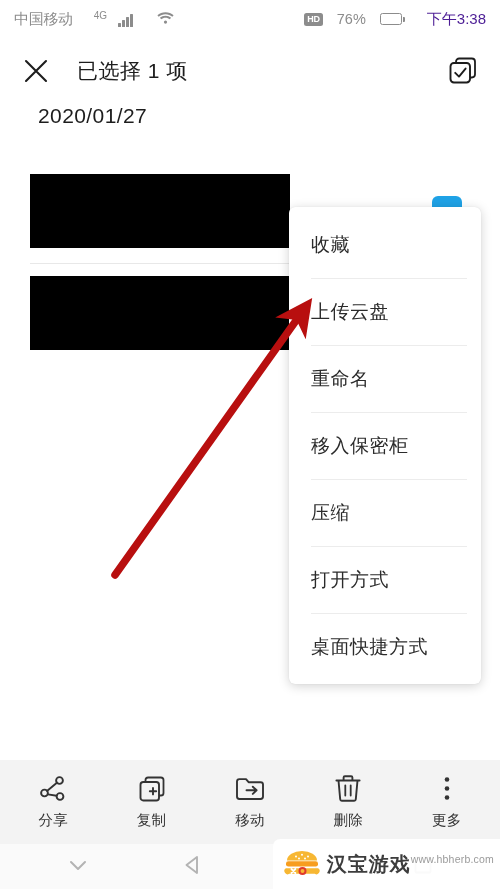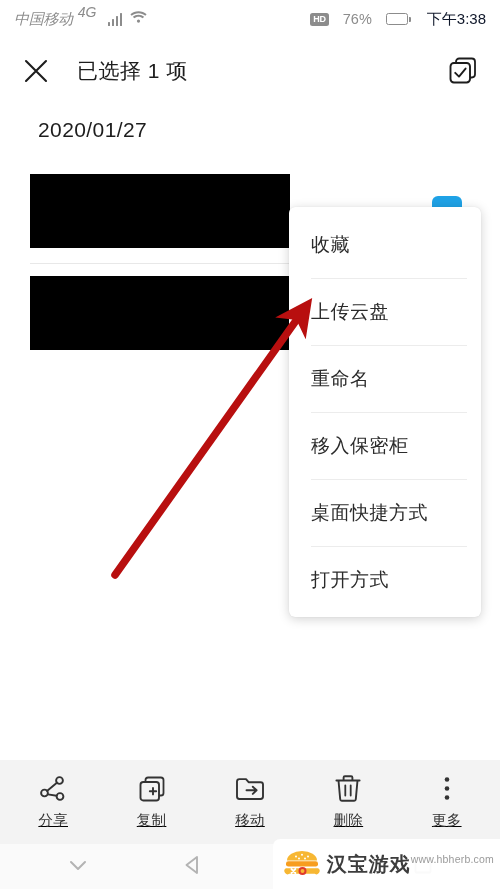--- a/index.html
+++ b/index.html
@@ -25,36 +25,36 @@
     display: flex;
     align-items: center;
     justify-content: space-between;
     padding: 0 14px;
     box-sizing: border-box;
     color: #8a8a8a;
     font-size: 14.5px;
   }
   .status-left {
     display: flex;
-    gap: 5px;
-    font-style: italic;
+    align-items: center;
+    gap: 21px;
   }
   .carrier-name {
     font-size: 15px;
     color: #8c8c8c;
     letter-spacing: -0.3px;
   }
   .signal-wrap {
     display: flex;
     align-items: flex-end;
     position: relative;
     height: 16px;
   }
   .net-type {
-    font-size: 14px;
+    font-size: 10px;
     color: #8c8c8c;
     position: relative;
     top: -6px;
     margin-right: 11px;
   }
   .bars {
     display: flex;
     align-items: flex-end;
     gap: 1.5px;
     height: 13px;
@@ -110,22 +110,22 @@
   }
   .battery-cap {
     width: 2px;
     height: 5px;
     background: #8c8c8c;
     border-radius: 0 1px 1px 0;
     margin-left: 1px;
   }
   .clock {
     font-size: 15px;
-    color: #0f172a;
-    margin-left: 2px;
+    color: #4c1d95;
+    margin-left: 8px;
     text-align: center;
   }
 
   
   .title-bar {
     position: absolute;
     top: 38px; left: 0;
     width: 500px;
     height: 66px;
     display: flex;
@@ -154,21 +154,21 @@
   }
 
   
   .date-header {
     position: absolute;
     top: 104px;
     left: 0;
     width: 500px;
     height: 52px;
     display: flex;
-    align-items: center;
+    align-items: flex-start;
     padding: 0 38px;
     box-sizing: border-box;
   }
   .date-text {
     font-size: 21px;
     color: #1d1d1d;
     letter-spacing: 0.4px;
   }
 
   
@@ -282,21 +282,20 @@
     box-sizing: border-box;
   }
   .toolbar-btn {
     display: flex;
     flex-direction: column;
     align-items: center;
     justify-content: center;
     gap: 7px;
     width: 92px;
     cursor: pointer;
-    text-decoration: underline;
   }
   .toolbar-icon {
     height: 30px;
     display: flex;
     align-items: center;
     justify-content: center;
   }
   .toolbar-label {
     font-size: 14.5px;
     color: #333333;
@@ -423,22 +422,23 @@
 <div class="row-sep"></div>
 <div class="redaction b1"></div>
 <div class="redaction b2"></div>
 <div class="checkbox-checked" style="background: rgb(31, 162, 230);"></div>
 
 <div class="context-menu">
   <div class="menu-item">收藏</div>
   <div class="menu-item">上传云盘</div>
   <div class="menu-item">重命名</div>
   <div class="menu-item">移入保密柜</div>
+  <div class="menu-item">压缩</div>
+  <div class="menu-item">打开方式</div>
   <div class="menu-item">桌面快捷方式</div>
-  <div class="menu-item">打开方式</div>
 </div>
 
 <div class="arrow-annotation">
   <svg width="235" height="300" viewBox="0 0 235 300">
     <defs>
       <marker id="arrowhead" markerWidth="5" markerHeight="5" refX="2.2" refY="2.5" orient="auto">
         <path d="M0,0 L5,2.5 L0,5 L1.4,2.5 Z" fill="#b80f0f"></path>
       </marker>
     </defs>
     <line x1="20" y1="285" x2="205" y2="25" stroke="#b80f0f" stroke-width="7.5" stroke-linecap="round" marker-end="url(#arrowhead)"></line>

